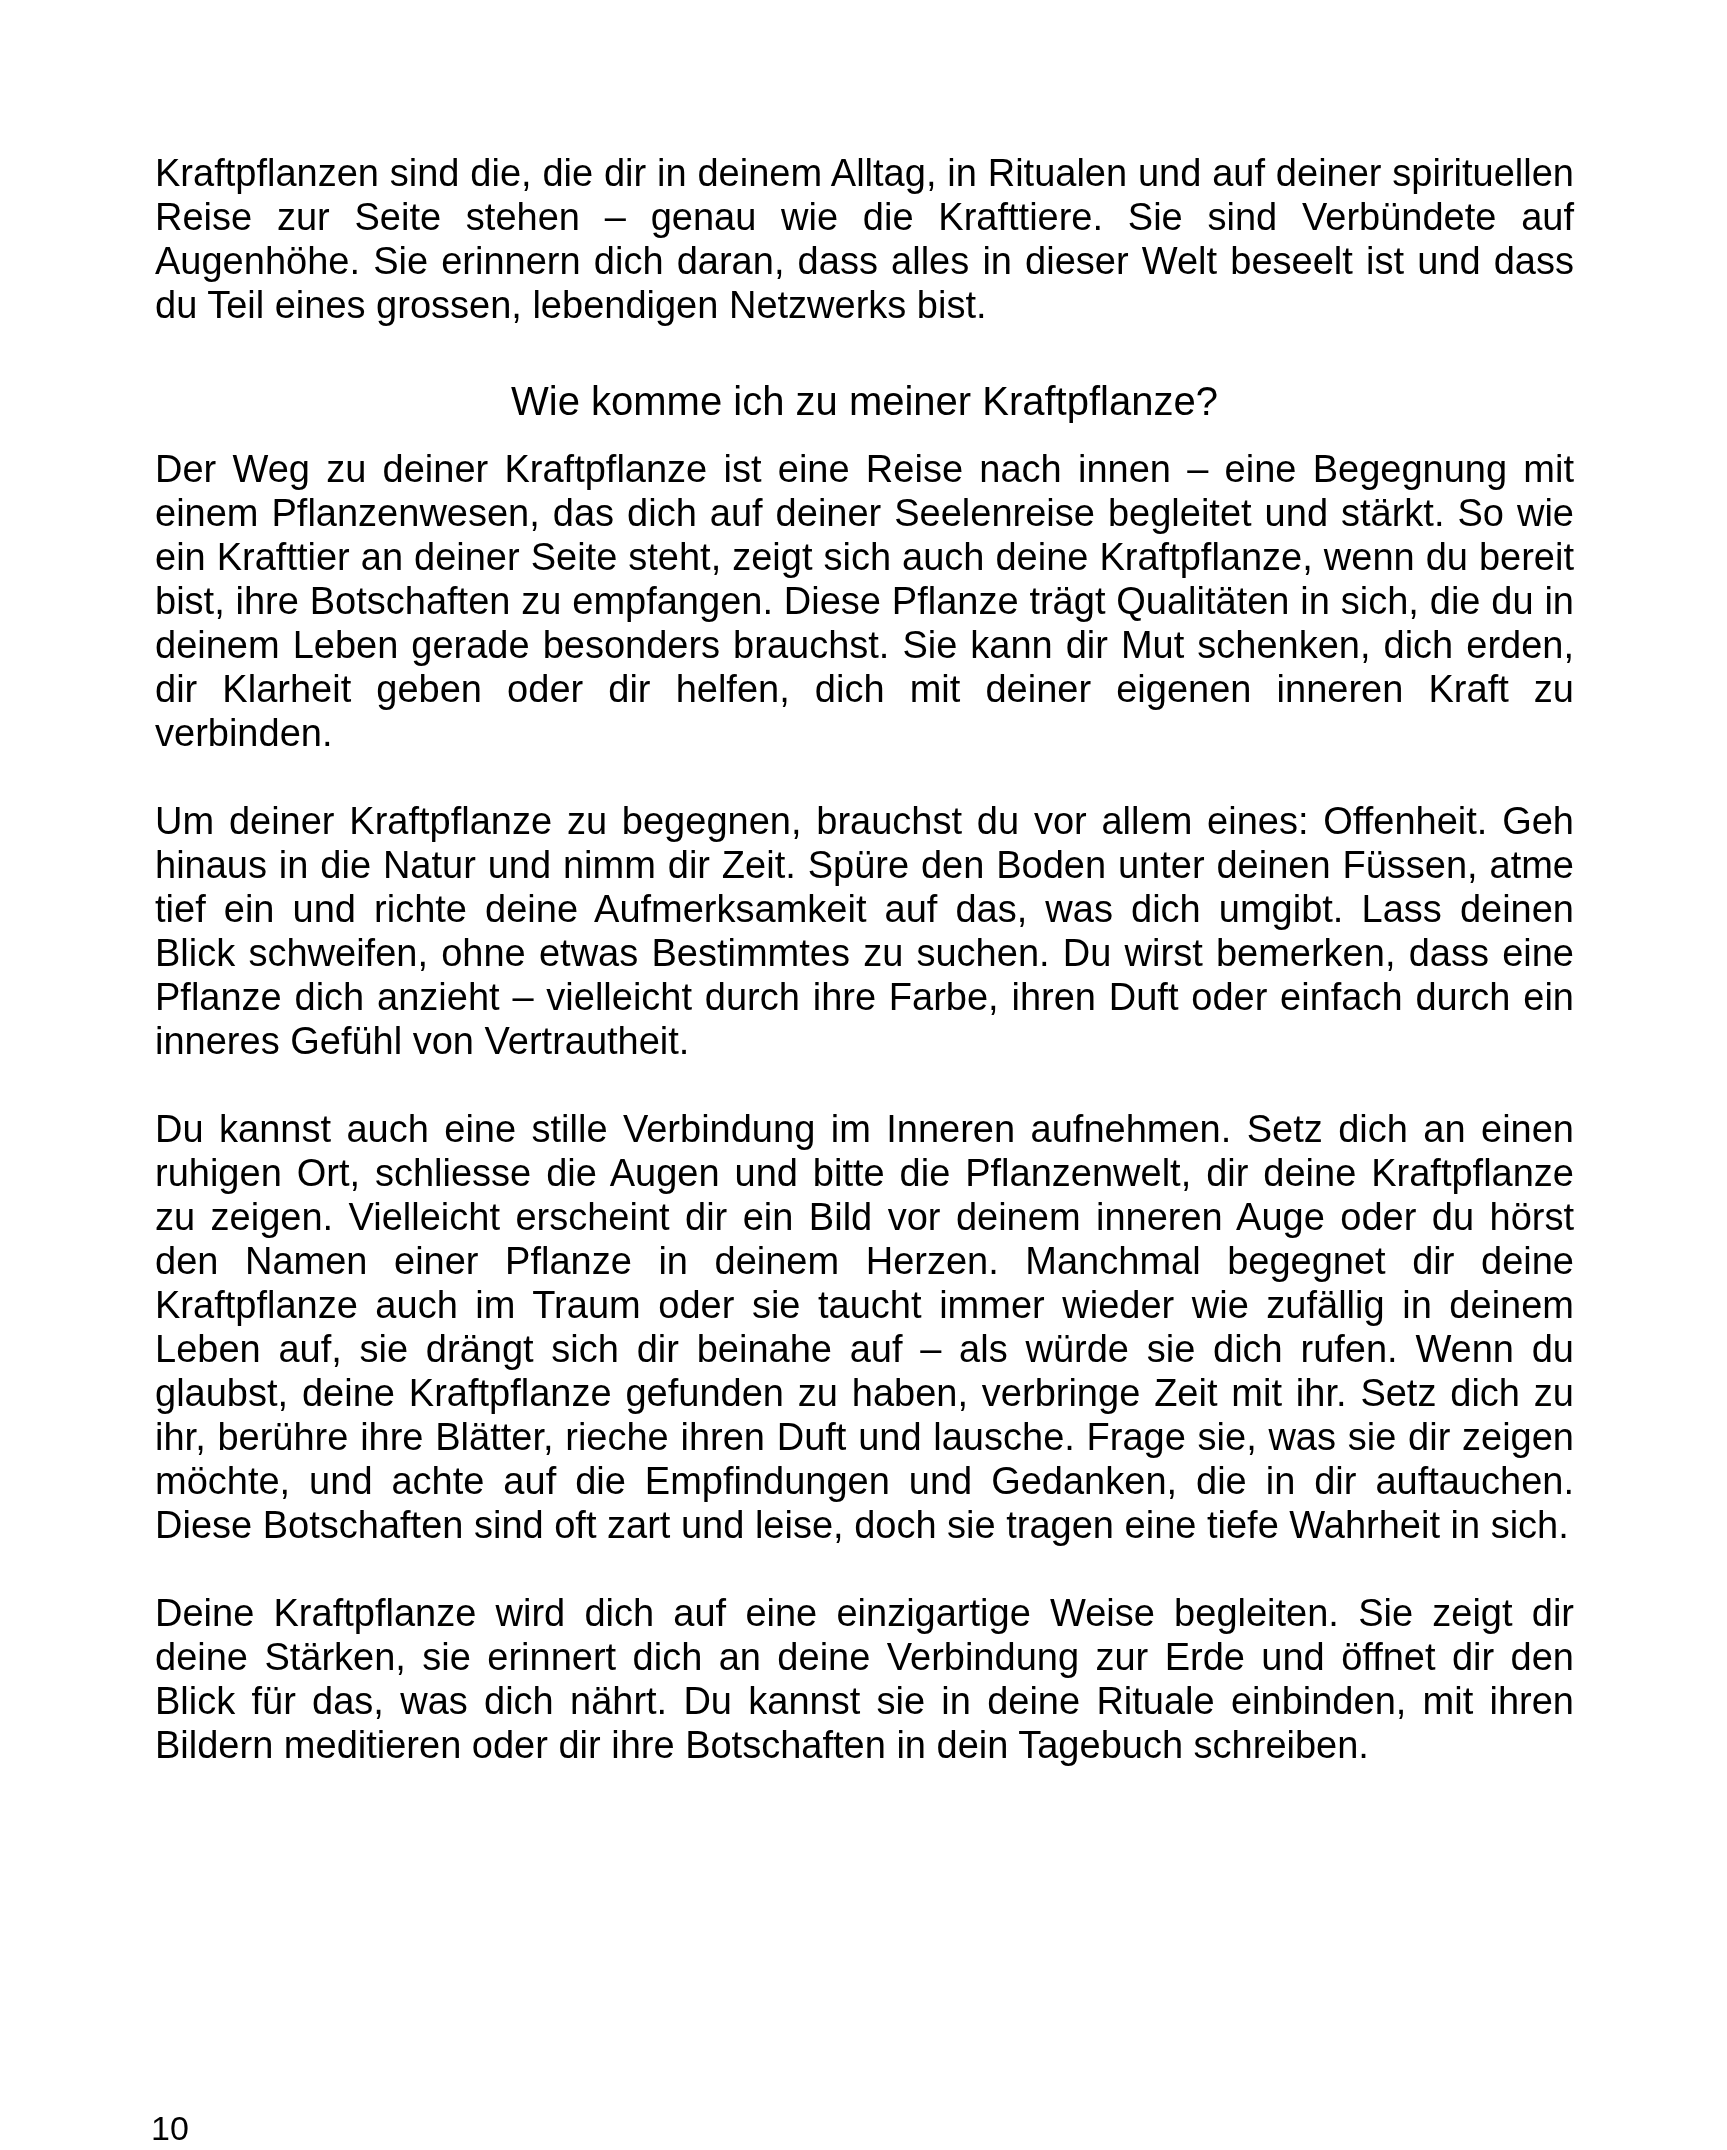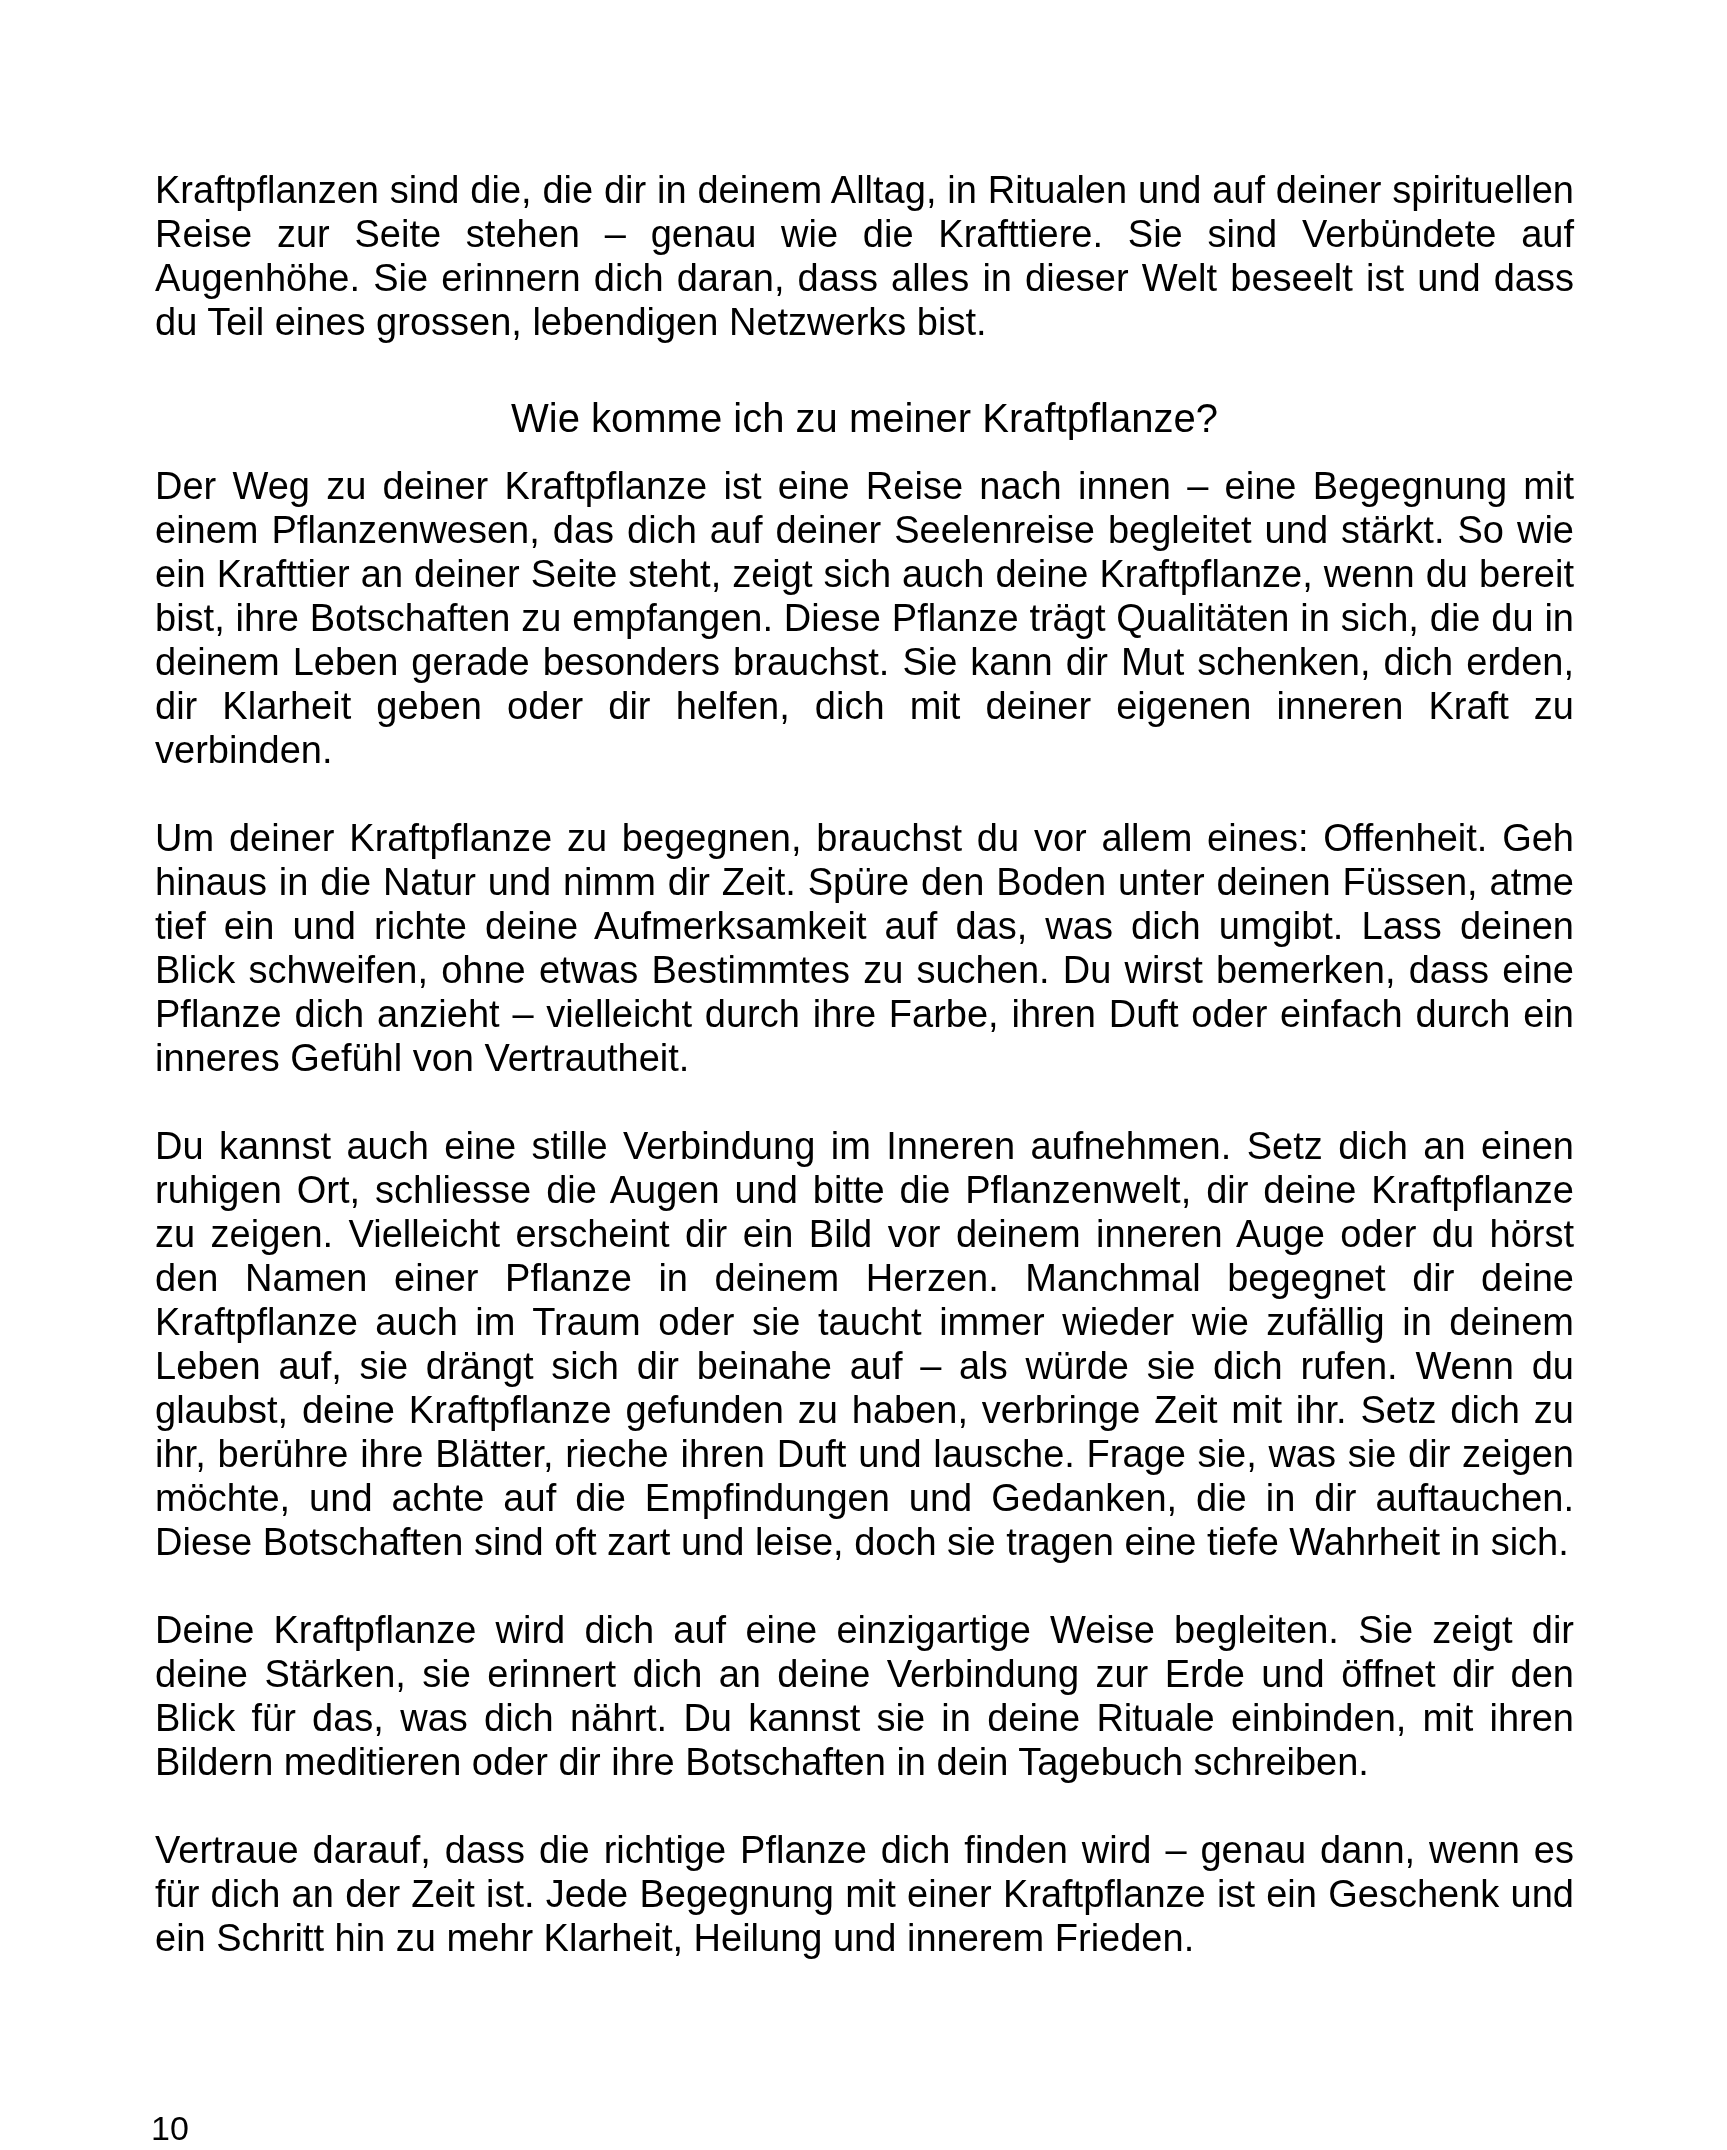--- a/index.html
+++ b/index.html
@@ -12,21 +12,21 @@
     width: 1727px;
     height: 2235px;
     background: #ffffff;
     color: #000000;
     font-family: "Liberation Sans", "DejaVu Sans", sans-serif;
     overflow: hidden;
   }
   .text-block {
     position: absolute;
     left: 155px;
-    top: 168px;
+    top: 151px;
     width: 1419px;
   }
   .body-par {
     margin: 0 0 44px 0;
     font-size: 38px;
     line-height: 44px;
     text-align: justify;
     text-justify: inter-word;
     hyphens: none;
     letter-spacing: 0;
@@ -60,18 +60,17 @@
     <h1 class="section-title">Wie komme ich zu meiner Kraftpflanze?</h1>
 
     <p class="body-par">Der Weg zu deiner Kraftpflanze ist eine Reise nach innen – eine Begegnung mit einem Pflanzenwesen, das dich auf deiner Seelenreise begleitet und stärkt. So wie ein Krafttier an deiner Seite steht, zeigt sich auch deine Kraftpflanze, wenn du bereit bist, ihre Botschaften zu empfangen. Diese Pflanze trägt Qualitäten in sich, die du in deinem Leben gerade besonders brauchst. Sie kann dir Mut schenken, dich erden, dir Klarheit geben oder dir helfen, dich mit deiner eigenen inneren Kraft zu verbinden.</p>
 
     <p class="body-par">Um deiner Kraftpflanze zu begegnen, brauchst du vor allem eines: Offenheit. Geh hinaus in die Natur und nimm dir Zeit. Spüre den Boden unter deinen Füssen, atme tief ein und richte deine Aufmerksamkeit auf das, was dich umgibt. Lass deinen Blick schweifen, ohne etwas Bestimmtes zu suchen. Du wirst bemerken, dass eine Pflanze dich anzieht – vielleicht durch ihre Farbe, ihren Duft oder einfach durch ein inneres Gefühl von Vertrautheit.</p>
 
     <p class="body-par">Du kannst auch eine stille Verbindung im Inneren aufnehmen. Setz dich an einen ruhigen Ort, schliesse die Augen und bitte die Pflanzenwelt, dir deine Kraftpflanze zu zeigen. Vielleicht erscheint dir ein Bild vor deinem inneren Auge oder du hörst den Namen einer Pflanze in deinem Herzen. Manchmal begegnet dir deine Kraftpflanze auch im Traum oder sie taucht immer wieder wie zufällig in deinem Leben auf, sie drängt sich dir beinahe auf – als würde sie dich rufen. Wenn du glaubst, deine Kraftpflanze gefunden zu haben, verbringe Zeit mit ihr. Setz dich zu ihr, berühre ihre Blätter, rieche ihren Duft und lausche. Frage sie, was sie dir zeigen möchte, und achte auf die Empfindungen und Gedanken, die in dir auftauchen. Diese Botschaften sind oft zart und leise, doch sie tragen eine tiefe Wahrheit in sich.</p>
 
     <p class="body-par">Deine Kraftpflanze wird dich auf eine einzigartige Weise begleiten. Sie zeigt dir deine Stärken, sie erinnert dich an deine Verbindung zur Erde und öffnet dir den Blick für das, was dich nährt. Du kannst sie in deine Rituale einbinden, mit ihren Bildern meditieren oder dir ihre Botschaften in dein Tagebuch schreiben.</p>
 
-    <p class="body-par">Vertraue darauf, dass die richtige Pflanze dich finden wird – genau dann, wenn es für dich an der Zeit ist. Jede Begegnung mit einer Kraftpflanze ist ein Geschenk und ein Schritt hin zu mehr Klarheit, Heilung und innerem Frieden.</p>
   </main>
 
   <div class="page-number">10</div>
 </div>
 
 
 </body></html>

